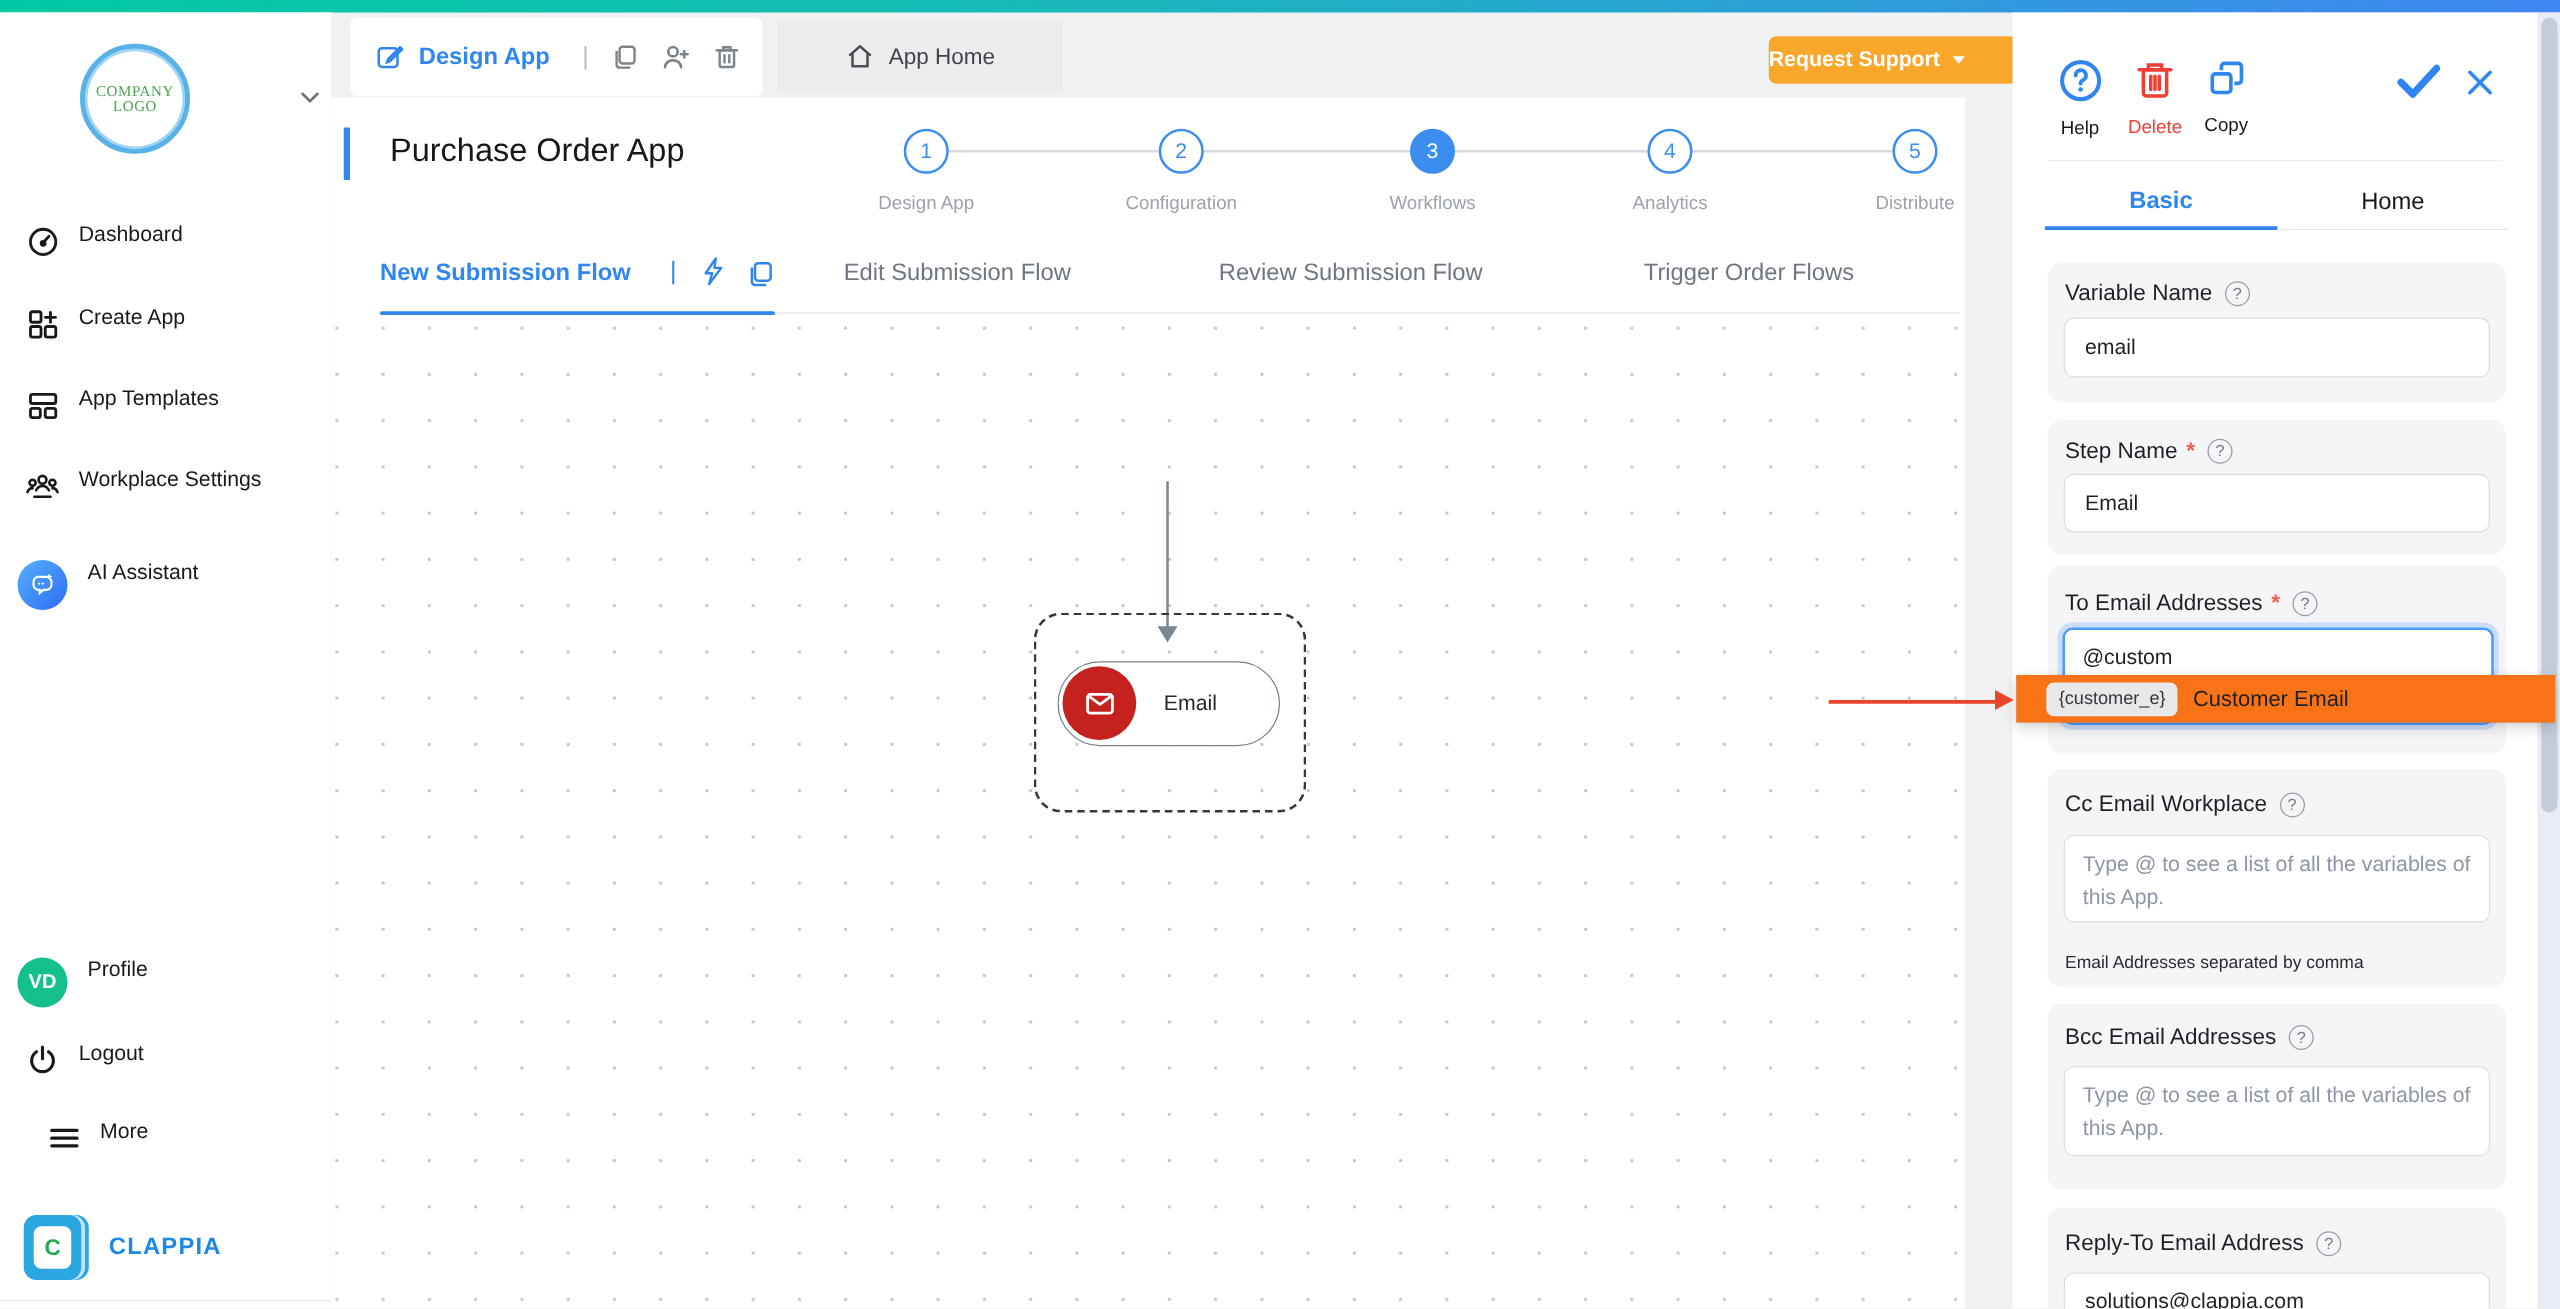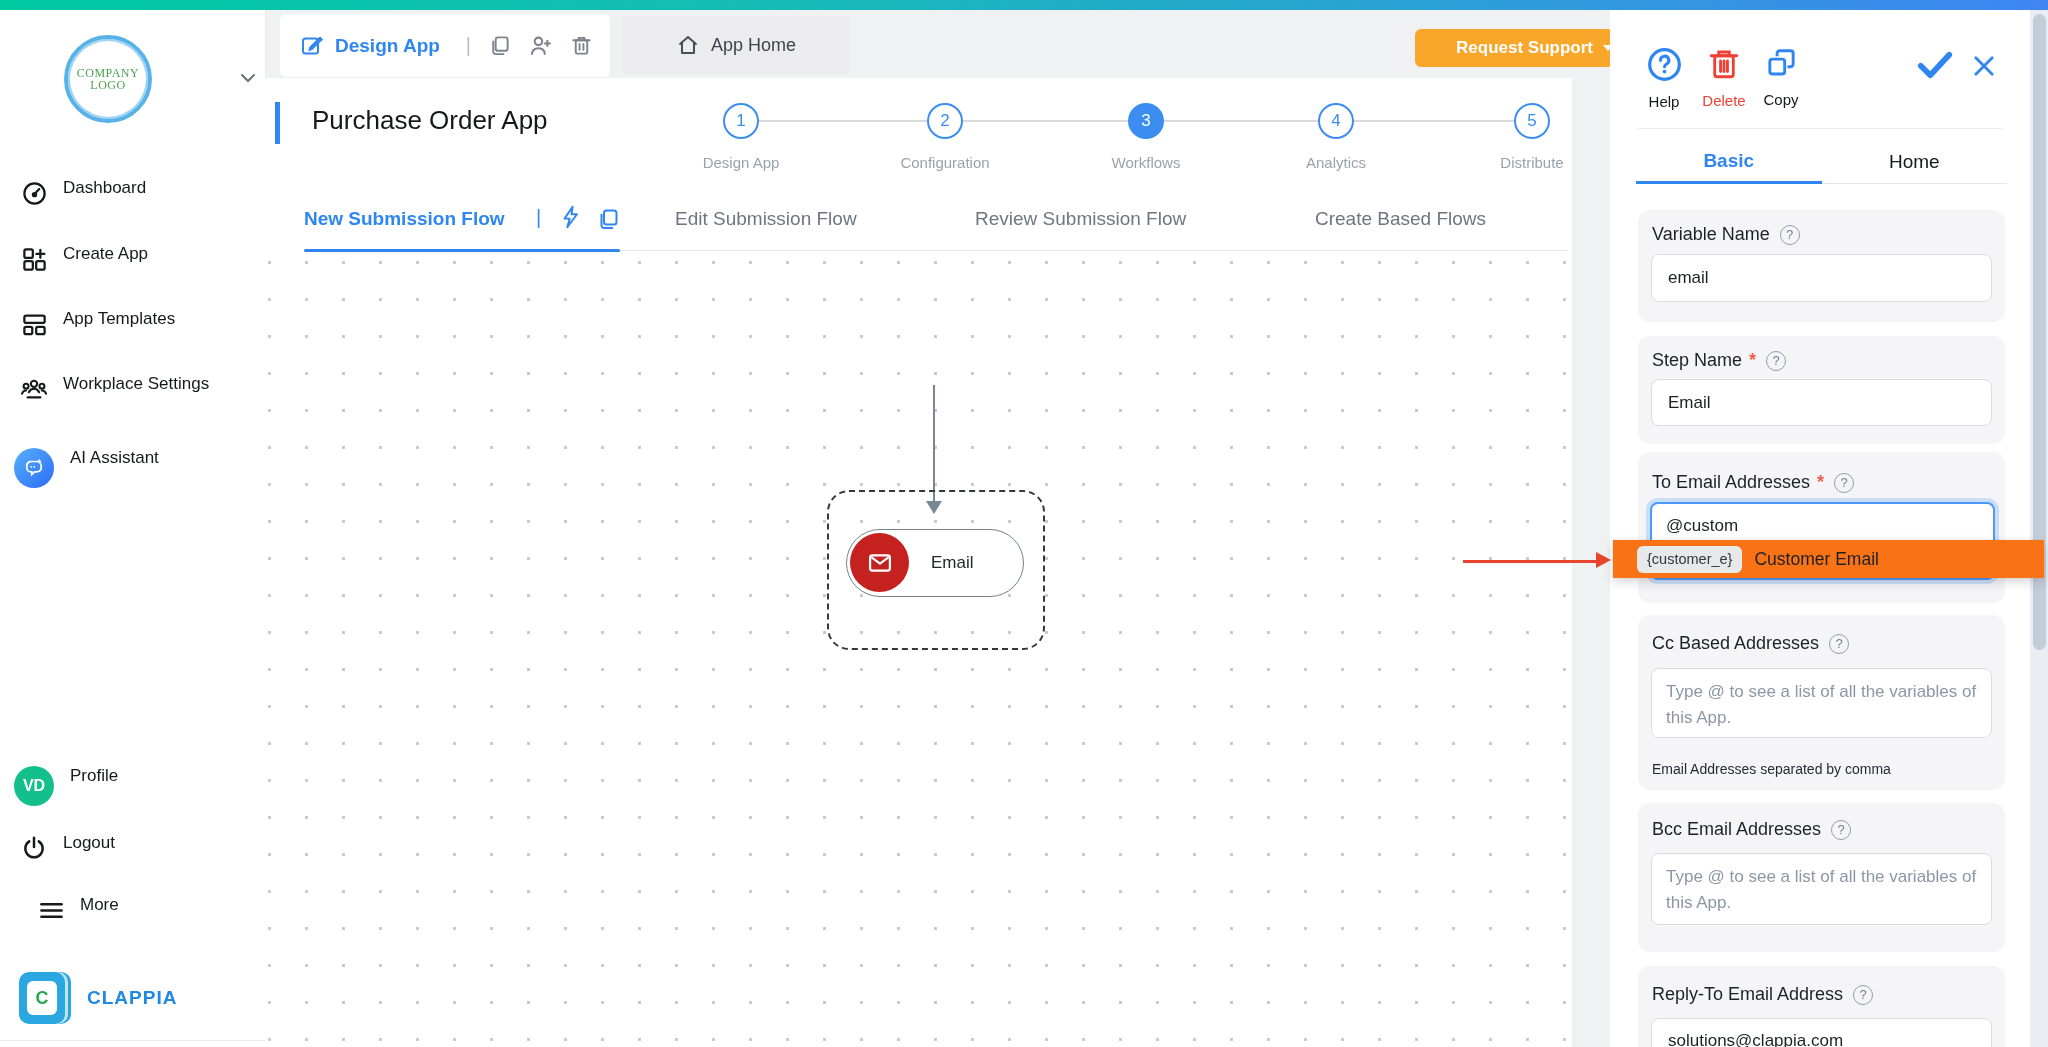--- a/index.html
+++ b/index.html
@@ -27,21 +27,21 @@
   .brand-name{margin-left:22px;color:#1e88e5;font-weight:bold;font-size:19px;letter-spacing:1px;}
   .side-divider{left:0;top:1030px;width:265px;height:1px;background:#ececee;}
 
   
   .toolbar-card{left:280px;top:14px;width:330px;height:63px;background:#fff;border-radius:6px;display:flex;align-items:center;padding-left:20px;box-sizing:border-box;}
   .da-label{margin-left:11px;font-size:19px;font-weight:bold;color:#2f86f0;}
   .tool-pipe{margin-left:26px;color:#b9bdc2;font-size:20px;}
   .tool-ic{margin-left:17px;color:#7d838a;cursor:pointer;}
   .app-home{left:622px;top:16px;width:228px;height:58px;background:#ececee;border-radius:4px;display:flex;align-items:center;justify-content:center;gap:11px;cursor:pointer;}
   .app-home-label{font-size:18px;color:#3f444a;font-weight:500;}
-  .req-btn{left:1415px;top:29px;width:199px;height:38px;background:#f9a72b;border-radius:6px;display:flex;align-items:center;justify-content:flex-end;gap:9px;color:#fff;font-size:17px;font-weight:600;cursor:pointer;}
+  .req-btn{left:1415px;top:29px;width:199px;height:38px;background:#f9a72b;border-radius:6px;display:flex;align-items:center;justify-content:flex-start;gap:9px;color:#fff;font-size:17px;font-weight:600;cursor:pointer;}
 
   
   .main-card{left:265px;top:78px;width:1307px;height:969px;background:#fff;}
   .title-bar{left:10px;top:24px;width:5px;height:42px;background:#3186ef;}
   .page-title{left:47px;top:27px;font-size:26px;color:#16181c;font-weight:500;}
   .step-line{left:492px;top:42px;width:760px;height:2px;background:#d8dadd;}
   .step-circle{width:36px;height:36px;border-radius:50%;background:#fff;border:2.5px solid #3b8ef0;box-sizing:border-box;display:flex;align-items:center;justify-content:center;font-size:17px;color:#3b8ef0;}
   .step-circle.active{background:#3b8ef0;color:#fff;}
   .step-label{width:160px;text-align:center;font-size:15px;color:#9ca2aa;top:76px;}
   .tabs-row{left:39px;top:116px;width:1264px;height:56px;border-bottom:1px solid #e4e6e9;}
@@ -296,21 +296,21 @@
           </svg>
       </span>
       <span class="abs" style="left:292px;top:13px;">
         <svg width="24" height="24" viewBox="0 0 24 24" fill="none" stroke="#2f86f0" stroke-width="2">
             <rect x="8" y="3.5" width="12.5" height="14" rx="2.5"></rect>
             <path d="M5.5 7v11.5A2.5 2.5 0 0 0 8 21h9"></path>
           </svg>
       </span>
       <span class="abs ftab" style="left:371px;">Edit Submission Flow</span>
       <span class="abs ftab" style="left:671px;">Review Submission Flow</span>
-      <span class="abs ftab" style="left:1011px;">Create Based Flows</span>
+      <span class="abs ftab" style="left:1011px;">Trigger Order Flows</span>
       <div class="abs ftab-underline"></div>
     </div>
 
     <div class="abs canvas">
       <div class="abs connector"></div>
       <div class="abs arrowhead"></div>
 
 
       <div class="abs sel-rect"></div>
 
@@ -406,21 +406,21 @@
         <span class="req">*</span>
         <span class="q-icon">
             <span>?</span>
           </span>
       </div>
       <textarea class="focused-area" style="">@custom</textarea>
     </div>
 
     <div class="abs fcard" style="top:605px;height:175px;">
       <div class="flabel" style="padding-top:18px;">
-        <span>Cc Based Addresses</span>
+        <span>Cc Email Workplace</span>
         <span class="q-icon">
             <span>?</span>
           </span>
       </div>
       <textarea class="f-area" style="top: 53px; height: 70px;" placeholder="Type @ to see a list of all the variables of this App."></textarea>
       <div class="helper">Email Addresses separated by comma</div>
     </div>
 
     <div class="abs fcard" style="top:793px;height:149px;">
       <div class="flabel" style="padding-top:16px;">

